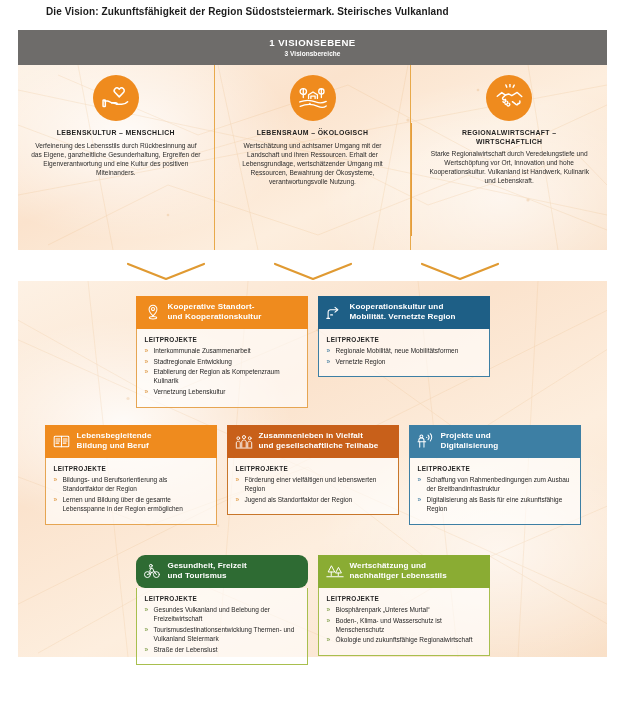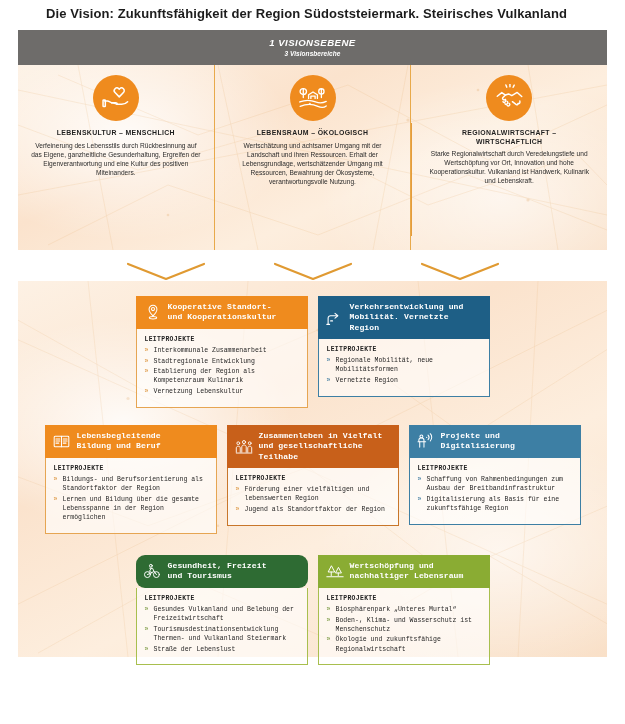--- a/index.html
+++ b/index.html
@@ -8,33 +8,32 @@
     background:#ffffff;
     font-family:"Liberation Sans","DejaVu Sans",sans-serif;
     color:#2b2b2b;
     -webkit-font-smoothing:antialiased;
   }
   .page{position:relative;width:625px;height:724px;}
 
   
   .doc-title{
     position:absolute;left:46px;top:6px;
-    font-size:13px;font-weight:bold;letter-spacing:.1px;color:#1c1c1c;
+    font-size:10px;font-weight:bold;letter-spacing:.1px;color:#1c1c1c;
     white-space:nowrap;
   }
 
   
   .section{position:absolute;left:18px;width:589px;overflow:hidden;}
   .sec-vision{top:30px;height:232px;}
   .sec-fields{top:281px;height:424px;}
 
   .band{
     background:#6e6c6a;color:#ffffff;text-align:center;
     padding:7px 0 7px;
-    font-style:italic;
   }
   .band-title{
     font-size:9.6px;font-weight:bold;letter-spacing:.45px;line-height:11px;
   }
   .band-sub{
     font-size:6.5px;font-weight:bold;letter-spacing:.05px;margin-top:2px;line-height:8px;
   }
 
   
   .tex{
@@ -78,21 +77,21 @@
     position:absolute;top:58px;bottom:14px;width:1px;background:#e59c3c;
   }
   .vdiv.d1{left:33.333%;}
   .vdiv.d2{left:66.666%;}
 
   
   .chevrons{position:absolute;left:18px;top:262px;width:589px;height:19px;}
   .chev{position:absolute;top:0;}
 
   
-  .fields-body{height:376px;position:relative;font-family:Liberation Mono, monospace;}
+  .fields-body{height:376px;position:relative;}
   .frow{position:absolute;left:0;width:100%;display:flex;justify-content:center;}
   .r1{top:15px;gap:10px;}
   .r2{top:144px;gap:10px;}
   .r3{top:274px;gap:10px;}
 
   .card{width:172px;}
   .card-head{
     display:flex;align-items:center;gap:6px;
     padding:6px 8px;min-height:26px;box-sizing:border-box;
     color:#ffffff;
@@ -287,21 +286,21 @@
           <div class="card-head" style="background:#1e5f86;">
             <span class="ico">
               <svg width="17" height="16" viewBox="0 0 20 18" fill="none" stroke="#fff" stroke-width="1.3" stroke-linecap="round" stroke-linejoin="round">
                 <path d="M2.5 16.5V9.2c0-1.6 1.3-2.9 2.9-2.9h7.3"></path>
                 <path d="M10.6 3.5 13.9 6.3 10.6 9.1"></path>
                 <path d="M1 16.5h3.2"></path>
                 <path d="M5.4 12.4h2.3"></path>
               </svg>
             </span>
             <span class="ttl">
-              <span>Verkehrsentwicklung und</span><br>
+              <span>Kooperationskultur und</span><br>
               <span>Mobilität. Vernetzte Region</span>
             </span>
           </div>
           <div class="card-body">
             <div class="lp-label">LEITPROJEKTE</div>
             <ul class="lp">
               <li>Regionale Mobilität, neue Mobilitätsformen</li>
               <li>Vernetzte Region</li>
             </ul>
           </div>
@@ -421,22 +420,22 @@
             <span class="ico">
               <svg width="18" height="15" viewBox="0 0 22 18" fill="none" stroke="#fff" stroke-width="1.2" stroke-linecap="round" stroke-linejoin="round">
                 <path d="M6.4 2.4 L2.6 9.6 h7.6 z"></path>
                 <path d="M6.4 9.6 v4.4"></path>
                 <path d="M15 4.4 L11.6 10.8 h6.8 z"></path>
                 <path d="M15 10.8 v3.2"></path>
                 <path d="M1 15.4 h20"></path>
               </svg>
             </span>
             <span class="ttl">
-              <span>Wertschöpfung und</span><br>
-              <span>nachhaltiger Lebensraum</span>
+              <span>Wertschätzung und</span><br>
+              <span>nachhaltiger Lebensstils</span>
             </span>
           </div>
           <div class="card-body">
             <div class="lp-label">LEITPROJEKTE</div>
             <ul class="lp">
               <li>Biosphärenpark „Unteres Murtal“</li>
               <li>Boden-, Klima- und Wasserschutz ist Menschenschutz</li>
               <li>Ökologie und zukunftsfähige Regionalwirtschaft</li>
             </ul>
           </div>

